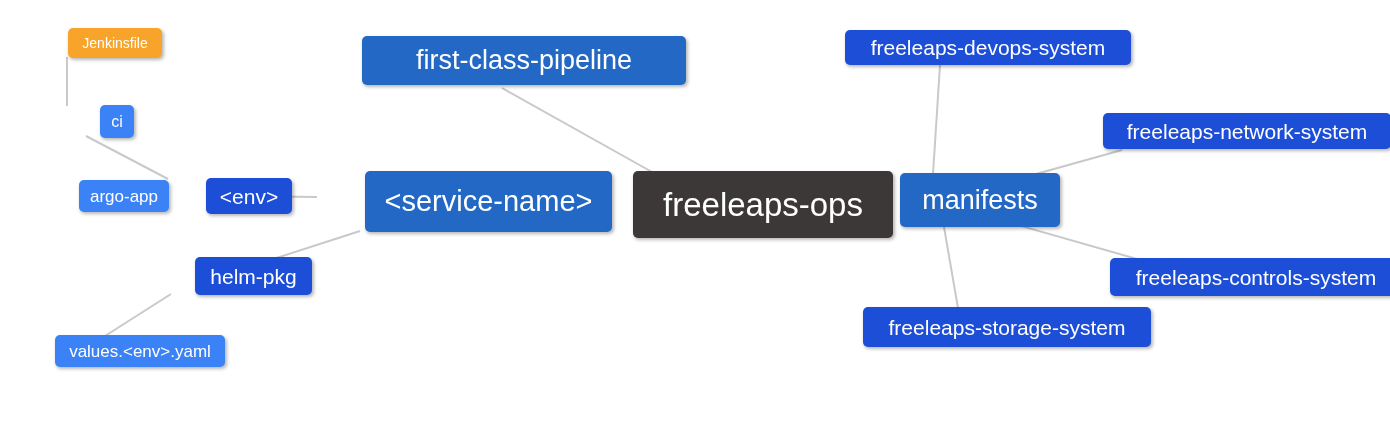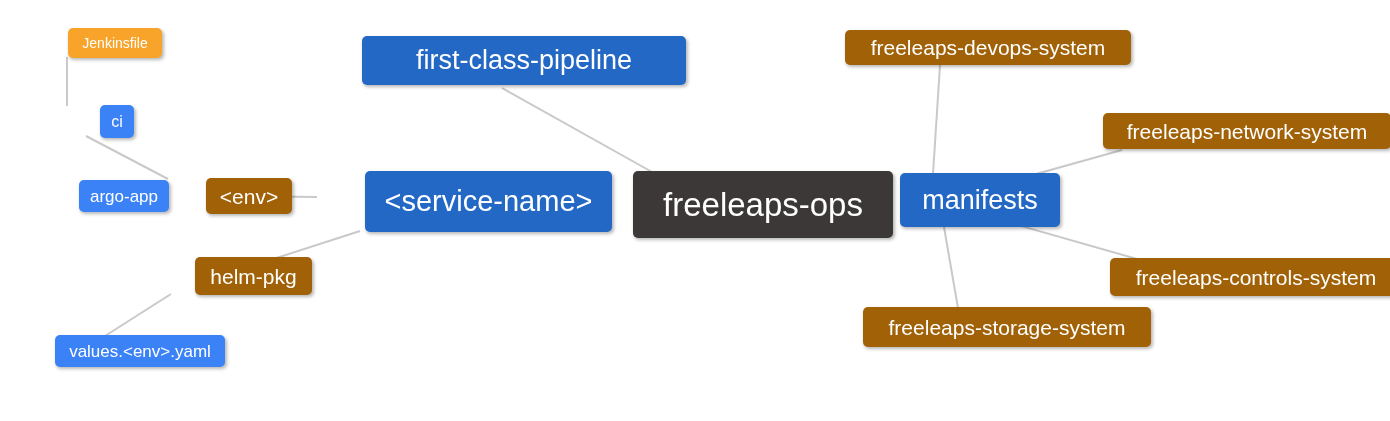--- a/index.html
+++ b/index.html
@@ -18,21 +18,21 @@
     color:#ffffff;
     border-radius:5px;
     box-shadow:1.5px 2px 3.5px rgba(0,0,0,0.28);
     white-space:nowrap;
     line-height:1;
     cursor:default;
     box-sizing:border-box;
     margin-left:48px;
   }
   .c-blue {background:#2368c4;}
-  .c-green{background:#a16207;}
+  .c-green{background:#1d4ed8;}
   .c-red  {background:#3b82f6;}
   .c-amber{background:#f8a42a;}
   .c-dark {background:#3c3838;text-align:right;}
 
   .n-jenkinsfile {left:20px;  top:28px;  width:94px;  height:30px; font-size:14px;}
   .n-ci          {left:52px;  top:105px; width:34px;  height:33px; font-size:16px;}
   .n-argo        {left:31px;  top:180px; width:90px;  height:32px; font-size:17px;}
   .n-env         {left:158px; top:178px; width:86px;  height:36px; font-size:21px;}
   .n-helm        {left:147px; top:257px; width:117px; height:38px; font-size:21px;}
   .n-values      {left:7px;   top:335px; width:170px; height:32px; font-size:17px;}

